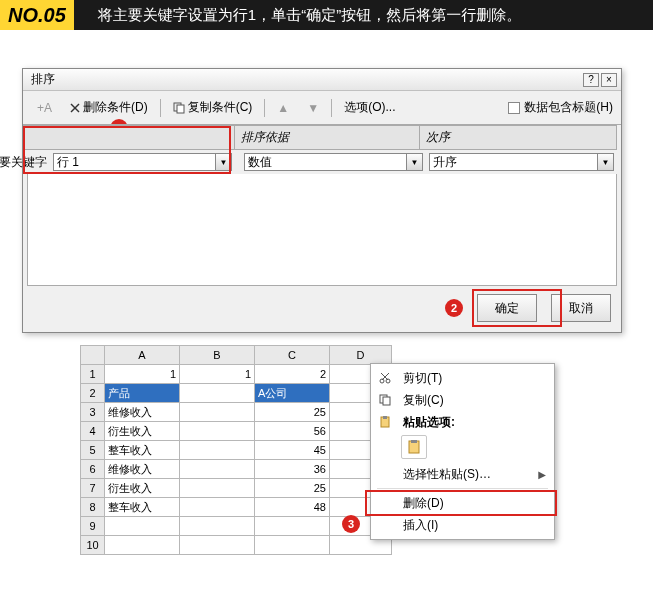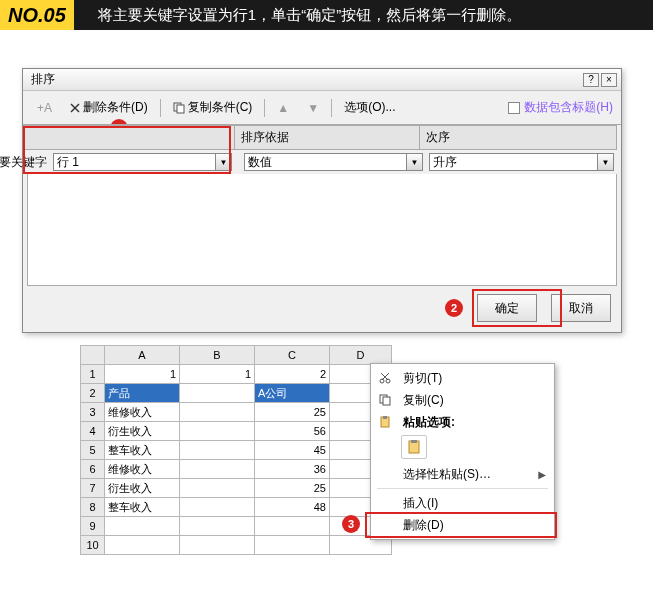--- a/index.html
+++ b/index.html
@@ -18,21 +18,21 @@
   .toolbar { display: flex; align-items: center; padding: 6px 8px; gap: 6px; }
   .tool-btn { display: flex; align-items: center; gap: 3px; padding: 2px 6px; font-size: 12px; cursor: pointer; }
   .tool-btn.disabled { color: #999; }
   .sep { width: 1px; height: 18px; background: #b0b0b0; }
   .spacer { flex: 1; }
   .checkbox { width: 12px; height: 12px; border: 1px solid #888; display: inline-block; background: #fff; margin-right: 4px; vertical-align: middle; }
   
   .callout { width: 18px; height: 18px; border-radius: 50%; background: #d9241f; color: #fff; font-size: 11px; font-weight: bold; display: flex; align-items: center; justify-content: center; position: absolute; }
   
   .headers-row { display: flex; border-top: 1px solid #aaa; position: relative; }
-  .header-cell { background: #e4e4e4; border: 1px solid #aaa; border-left: none; padding: 3px 6px; font-size: 12px; }
+  .header-cell { background: #e4e4e4; border: 1px solid #aaa; border-left: none; padding: 3px 6px; font-size: 12px; font-style: italic; }
   .header-cell:first-child { border-left: 1px solid #aaa; }
   .hc1 { width: 212px; }
   .hc2 { width: 185px; }
   .hc3 { width: 197px; }
   
   .inputs-row { display: flex; position: relative; }
   .input-wrap { padding: 3px 3px; display: flex; align-items: center; }
   .iw1 { width: 212px; justify-content: flex-end; }
   .iw2 { width: 185px; }
   .iw3 { width: 197px; }
@@ -104,21 +104,21 @@
           <rect x="4" y="3" width="7" height="8" fill="#fff" stroke="#555"></rect>
         </svg>
       <span>复制条件(C)</span>
     </span>
     <span class="sep"></span>
     <span class="tool-btn disabled">▲</span>
     <span class="tool-btn disabled">▼</span>
     <span class="sep"></span>
     <span class="tool-btn">选项(O)...</span>
     <span class="spacer"></span>
-    <label style="color:#8b5cf6;text-align:right;">
+    <label style="color:#000000;text-align:right;">
       <span class="checkbox"></span><span>数据包含标题(H)</span>
     </label>
     <div class="callout" style="left:87px; top:28px;">1</div>
   </div>
 
   <div class="headers-row">
     <div class="header-cell hc1">&nbsp;</div>
     <div class="header-cell hc2">排序依据</div>
     <div class="header-cell hc3">次序</div>
   </div>
@@ -279,23 +279,23 @@
             <rect x="5" y="1" width="6" height="3" fill="#888"></rect>
           </svg>
       </div>
     </div>
     <div class="cm-item">
       <span class="cm-icon"></span>
       <span>选择性粘贴(S)…</span>
       <span class="cm-arrow">▶</span>
     </div>
     <div class="cm-sep"></div>
-    <div class="cm-item">
-      <span class="cm-icon"></span>
-      <span>插入(I)</span>
-    </div>
     <div class="cm-item" style="position:relative;">
       <span class="cm-icon"></span>
       <span>删除(D)</span>
       <div class="red-box" style="left:-6px; top:-2px; width:192px; height:26px;"></div>
     </div>
+    <div class="cm-item">
+      <span class="cm-icon"></span>
+      <span>插入(I)</span>
+    </div>
   </div>
 </div>
 
 </body></html>

